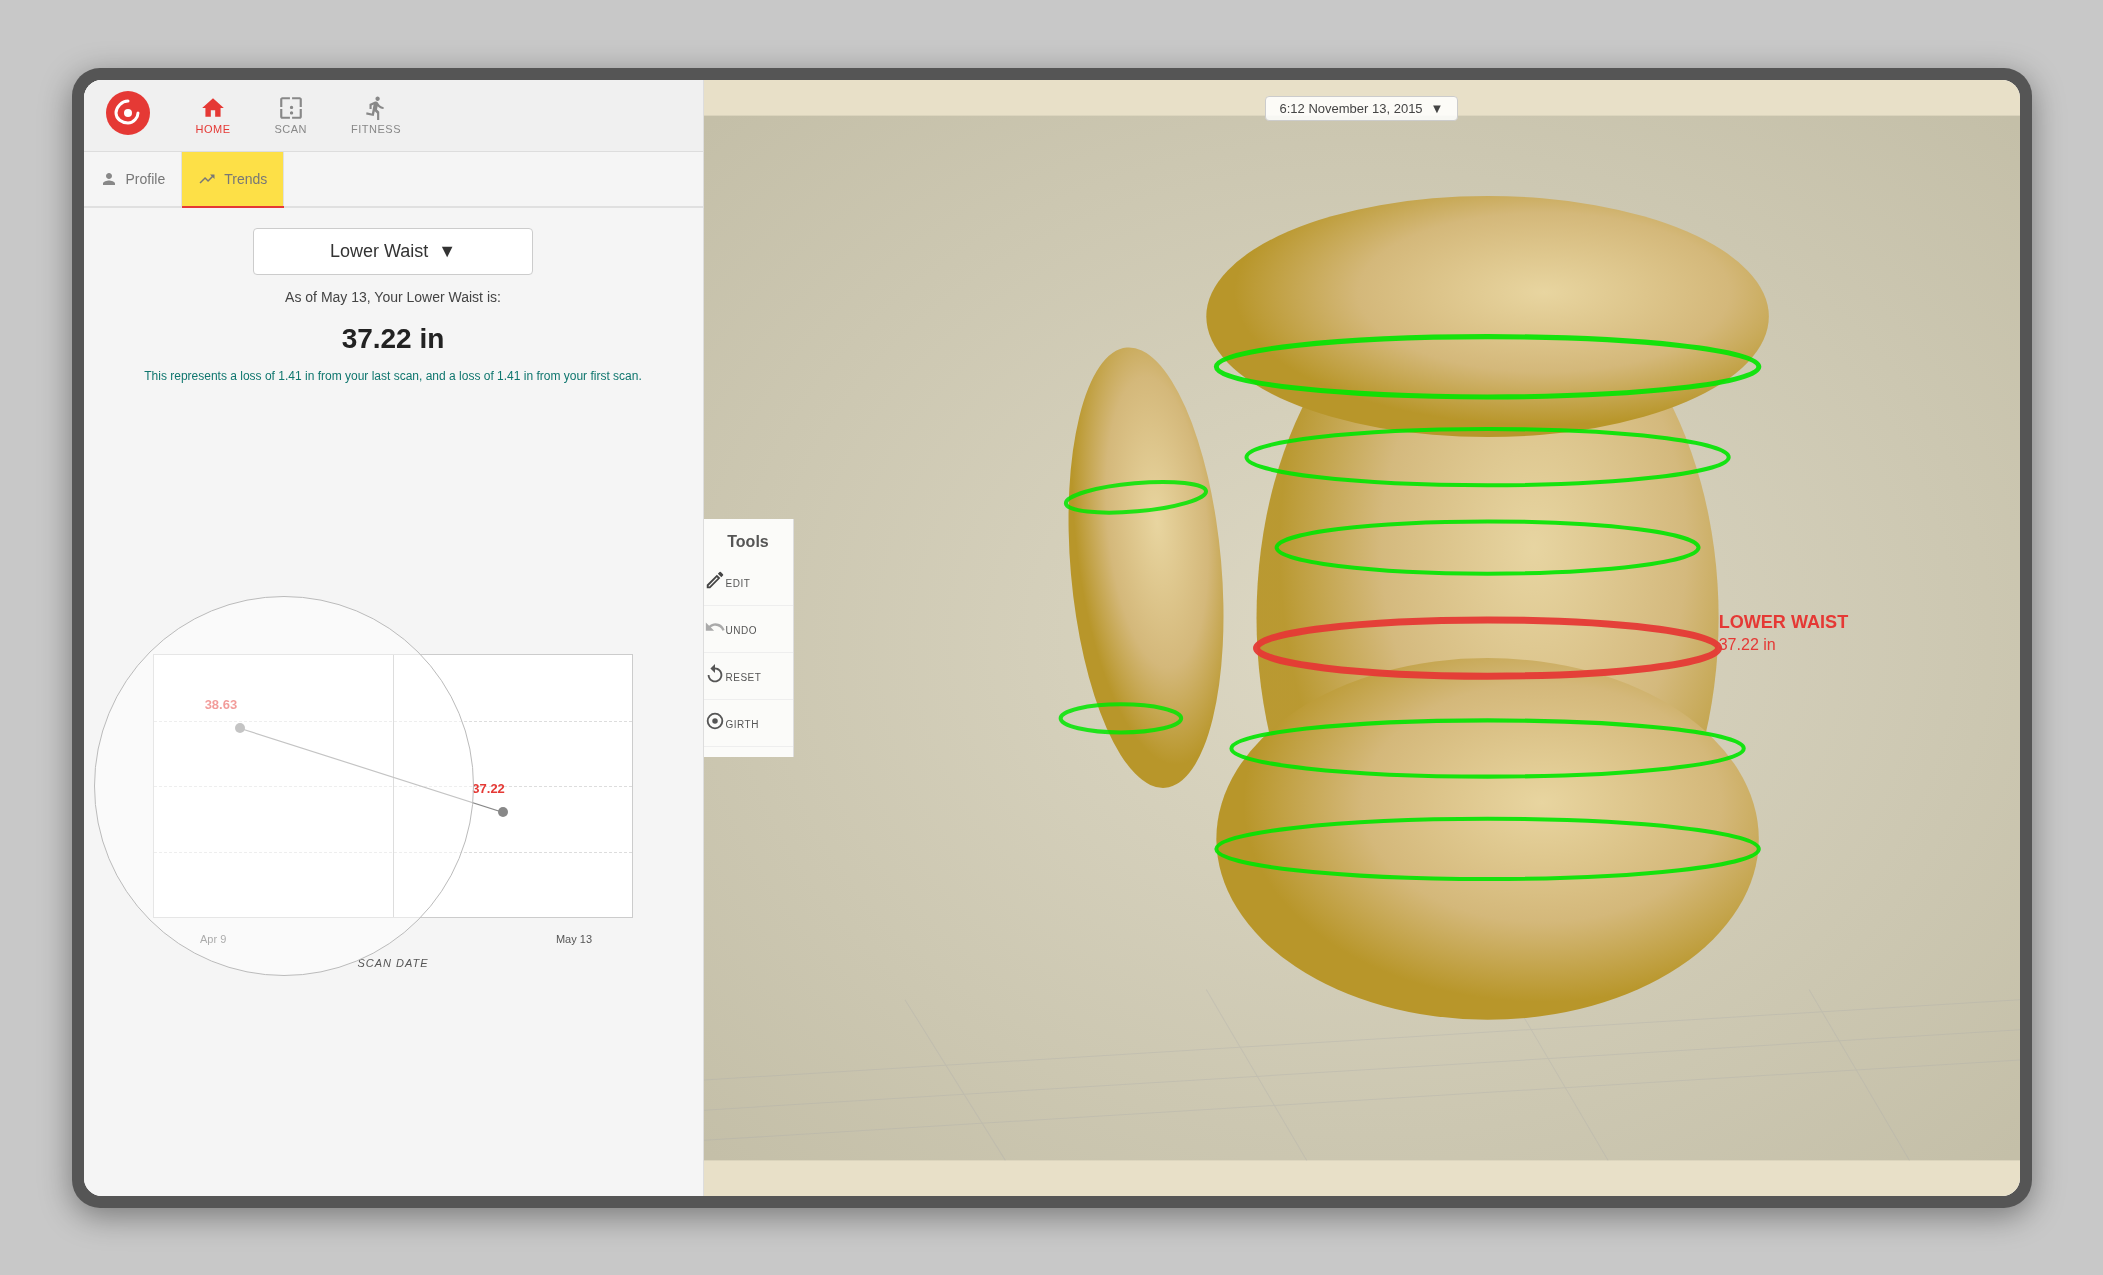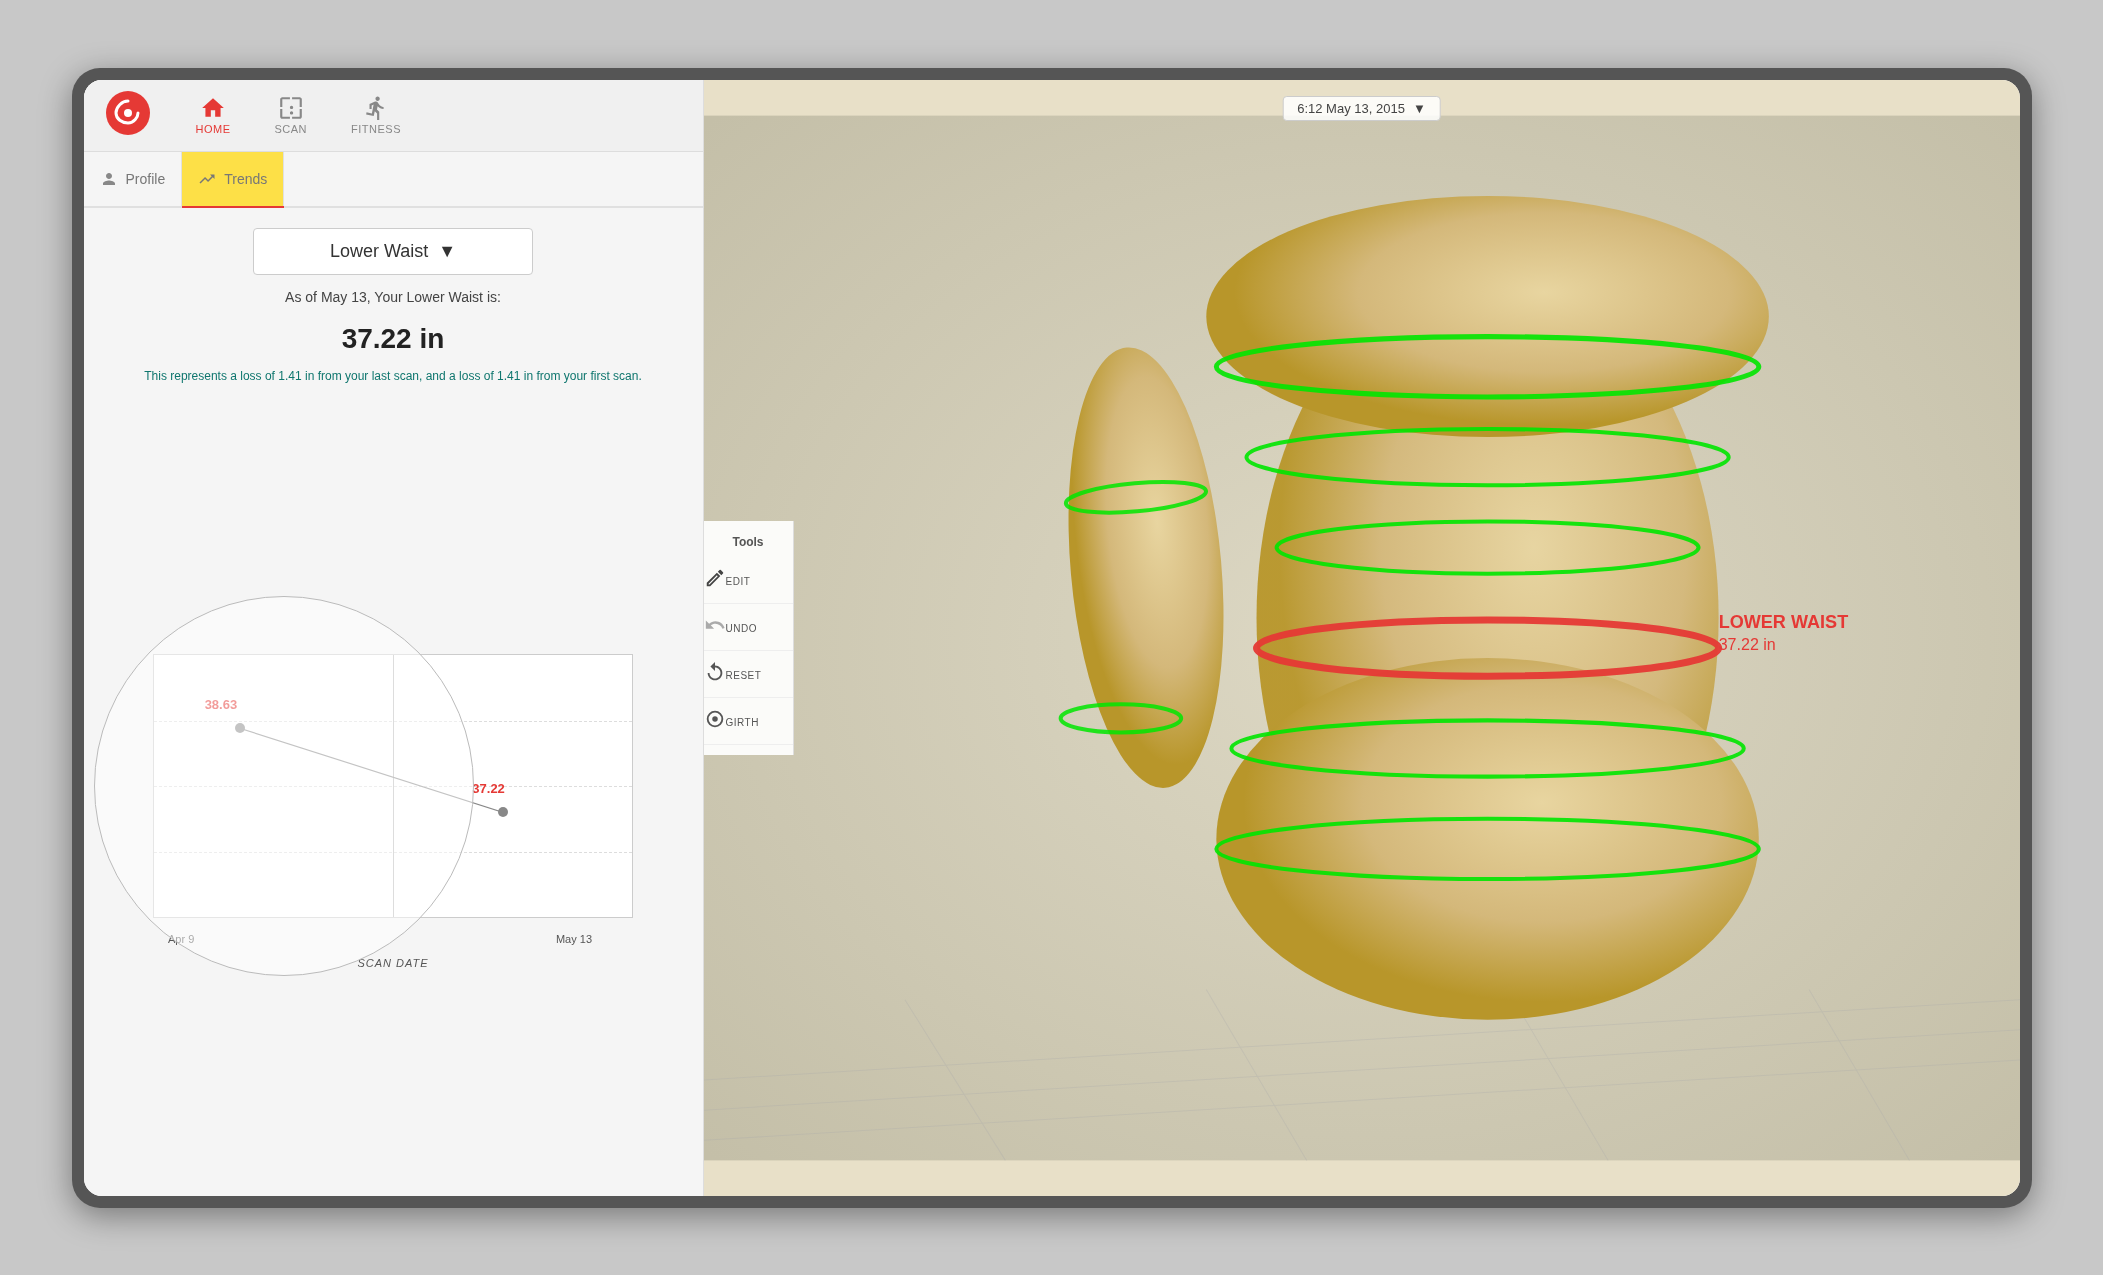--- a/index.html
+++ b/index.html
@@ -180,20 +180,21 @@
       position: absolute;
       height: 100%;
       border-left: 1.5px solid #bbb;
       left: 50%;
     }
     .chart-label-date {
       position: absolute;
       font-size: 11px;
       color: #555;
       bottom: -28px;
+      margin-left: 32px;
     }
     .data-point {
       position: absolute;
       width: 10px;
       height: 10px;
       border-radius: 50%;
       background: #888;
       transform: translate(-50%, -50%);
     }
     .data-label {
@@ -373,21 +374,21 @@
             <div class="chart-circle"></div>
           </div>
         </div>
       </div>
     </div>
 
     <div class="right-panel">
 
       
       <div class="date-stamp">
-        <span>6:12 May 13, 2015</span>
+        <span>6:12 November 13, 2015</span>
         <span>▼</span>
       </div>
 
       
       <svg width="100%" height="100%" viewBox="0 0 1310 1040" preserveAspectRatio="xMidYMid meet">
 
         <defs>
           <radialGradient id="bodyGrad" cx="60%" cy="40%" r="55%">
             <stop offset="0%" stop-color="#e8d5a0"></stop>
             <stop offset="60%" stop-color="#d4b87a"></stop>
@@ -434,21 +435,21 @@
         <ellipse cx="780" cy="730" rx="270" ry="30" fill="none" stroke="#00e600" stroke-width="4" opacity="0.9"></ellipse>
 
         <ellipse cx="415" cy="600" rx="60" ry="14" fill="none" stroke="#00e600" stroke-width="4" opacity="0.85"></ellipse>
 
         <text x="1010" y="510" font-family="Arial" font-size="18" font-weight="bold" fill="#e53935">LOWER WAIST</text>
         <text x="1010" y="532" font-family="Arial" font-size="16" fill="#e53935">37.22 in</text>
       </svg>
 
       
       <div class="tools-panel">
-        <div style="font-size:12px; color:#555; font-weight:bold; padding:4px 0 8px 0;">Tools</div>
+        <div style="font-size:16px; color:#555; font-weight:bold; padding:4px 0 8px 0;">Tools</div>
         <div class="tool-item">
           <div class="tool-icon">
             <svg viewBox="0 0 24 24" fill="#444">
               <path d="M3 17.25V21h3.75L17.81 9.94l-3.75-3.75L3 17.25zm2.92 1.83H5v-.92l9.06-9.06.92.92-9.06 9.06zM20.71 5.63l-2.34-2.34a1 1 0 0 0-1.41 0l-1.83 1.83 3.75 3.75 1.83-1.83a1 1 0 0 0 0-1.41z"></path>
             </svg>
           </div>
           <div class="tool-label">EDIT</div>
         </div>
         <div class="tool-item">
           <div class="tool-icon">

